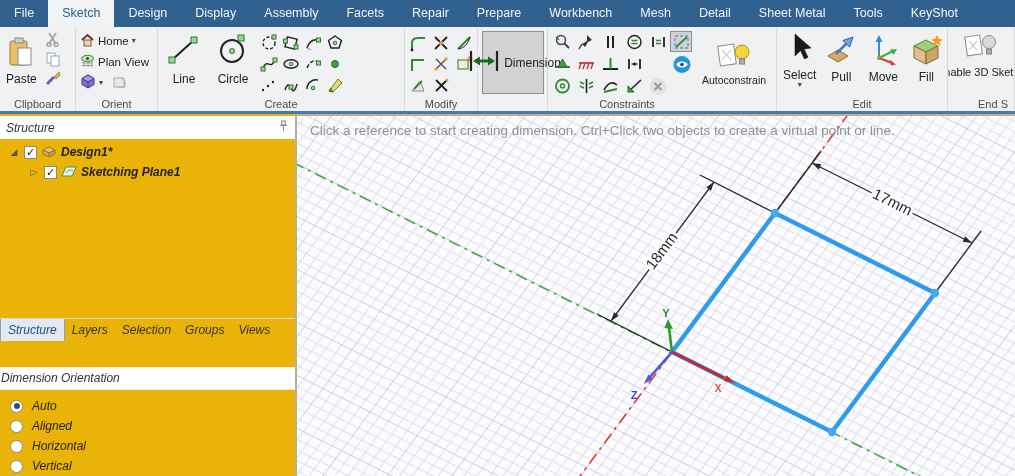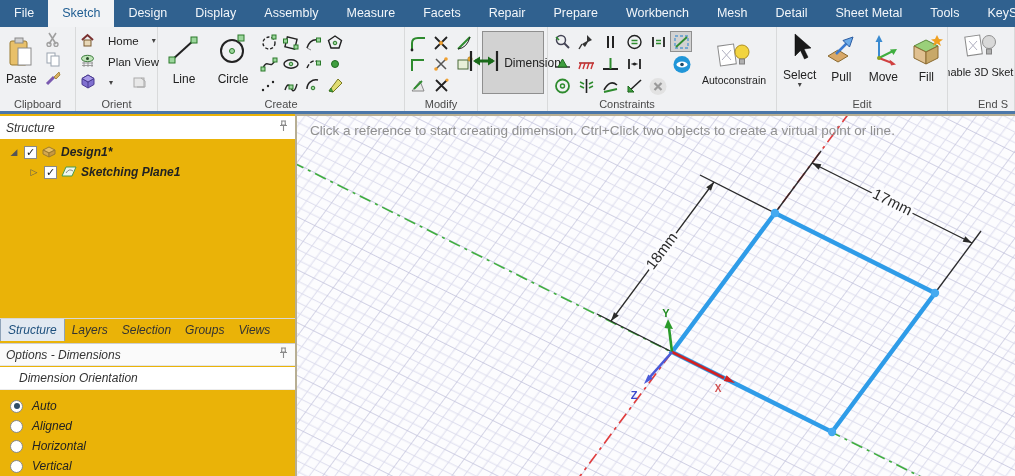--- a/index.html
+++ b/index.html
@@ -22,21 +22,21 @@
   .row { display:flex; align-items:flex-end; }
   .sbtn { display:flex; align-items:center; justify-content:center; }
   .caret { font-size:8px; color:#444; line-height:6px; }
   .cell { display:flex; align-items:center; justify-content:center; }
   .pressed { background:#d2d2d2; border:1px solid #8f8f8f; }
 
   
   #g-clip { width:76px; }
   
   #g-orient { width:82px; }
-  #g-orient .orow { display:flex; align-items:center; height:21px; font-size:11.5px; gap:13px; padding-left:2px; white-space:nowrap; }
+  #g-orient .orow { display:flex; align-items:center; height:21px; font-size:11.5px; gap:3px; padding-left:2px; white-space:nowrap; }
   
   #g-create { width:247px; display:flex; gap:1px; }
   .create-grid { display:grid; grid-template-columns:repeat(4,22px); grid-template-rows:repeat(3,21px); margin-top:2px; }
   
   #g-modify { width:73px; }
   .modify-grid { display:grid; grid-template-columns:repeat(3,23px); grid-template-rows:repeat(3,21px); margin-top:2px; }
   
   #g-dim { width:70px; display:flex; align-items:flex-start; justify-content:center; }
   #dim-btn { width:62px; height:63px; margin-top:1px; display:flex; flex-direction:row; align-items:center; justify-content:center; }
   
@@ -56,21 +56,21 @@
   .phead .sp { flex:1; }
   #structure-head { top:2px; background:#fff; }
   .tree { position:absolute; left:0; top:28px; width:295px; }
   .trow { display:flex; align-items:center; height:20px; gap:4px; font-weight:bold; }
   .expander { width:12px; text-align:center; font-size:9px; color:#555; }
   .cb { width:13px; height:13px; background:#fff; border:1px solid #8a8a8a; font-size:11px; line-height:11px; text-align:center; color:#1a1a1a; }
   .tabstrip { position:absolute; left:0; top:204px; width:295px; height:23px; display:flex; align-items:stretch; border-top:1px solid #d7d7d7; font-size:12px; }
   .stab { padding:0 7px; line-height:22px; color:#333; white-space:nowrap; }
   .stab.active { background:#e2e9f1; border-left:1px solid #8fa3b8; border-right:1px solid #8fa3b8; color:#1d4f7c; }
   #options-head { top:229px; border-top:1px solid #cfcfcf; border-bottom:1px solid #e4e4e4; }
-  .subhead { position:absolute; left:0; top:253px; width:295px; height:23px; line-height:23px; padding-left:19px; font-size:12px; color:#333; border-bottom:1px solid #ececec; background:#fff; }
+  .subhead { position:absolute; left:0; top:253px; width:295px; height:23px; line-height:23px; padding-left:1px; font-size:12px; color:#333; border-bottom:1px solid #ececec; background:#fff; }
   .radios { position:absolute; left:0; top:282px; width:295px; }
   .rrow { display:flex; align-items:center; height:20px; padding-left:10px; gap:9px; font-size:12px; color:#222; }
   .radio { width:13px; height:13px; border:1px solid #8a8a8a; border-radius:50%; background:#fff; position:relative; }
   .radio.sel::after { content:""; position:absolute; left:2.5px; top:2.5px; width:6px; height:6px; border-radius:50%; background:#2f4d68; }
 
   
   .viewport { position:absolute; left:295px; top:114px; width:720px; height:362px; border-left:2px solid #b7ae93; border-top:2px solid #b7ae93; background:#fbfbfd; }
   .hint { position:absolute; left:13px; top:7px; font-size:13.5px; color:#909090; white-space:nowrap; }
   svg text { font-family:"Liberation Sans","DejaVu Sans",sans-serif; }
 </style>
@@ -78,21 +78,20 @@
 <body>
 
 <div class="app">
 
   <div class="menubar">
     <div class="mtab">File</div>
     <div class="mtab active">Sketch</div>
     <div class="mtab">Design</div>
     <div class="mtab">Display</div>
     <div class="mtab">Assembly</div>
-    <div class="mtab">Measure</div>
     <div class="mtab">Facets</div>
     <div class="mtab">Repair</div>
     <div class="mtab">Prepare</div>
     <div class="mtab">Workbench</div>
     <div class="mtab">Mesh</div>
     <div class="mtab">Detail</div>
     <div class="mtab">Sheet Metal</div>
     <div class="mtab">Tools</div>
     <div class="mtab">KeyShot</div>
   </div>
@@ -536,27 +535,20 @@
     </div>
 
     <div class="tabstrip">
       <div class="stab active">Structure</div>
       <div class="stab">Layers</div>
       <div class="stab">Selection</div>
       <div class="stab">Groups</div>
       <div class="stab">Views</div>
     </div>
 
-    <div class="phead" id="options-head">
-      <span>Options - Dimensions</span>
-      <span class="sp"></span>
-      <span><svg width="11" height="12">
-            <path d="M3,1 H8 M4,1 L3.5,5 H7.5 L7,1 M2,5.5 H9 M5.5,5.5 V11" stroke="#8a8a8a" stroke-width="1.1" fill="none"></path>
-          </svg></span>
-    </div>
     <div class="subhead">Dimension Orientation</div>
 
     <div class="radios">
       <div class="rrow">
         <span class="radio sel"></span>
         <span>Auto</span>
       </div>
       <div class="rrow">
         <span class="radio"></span>
         <span>Aligned</span>

